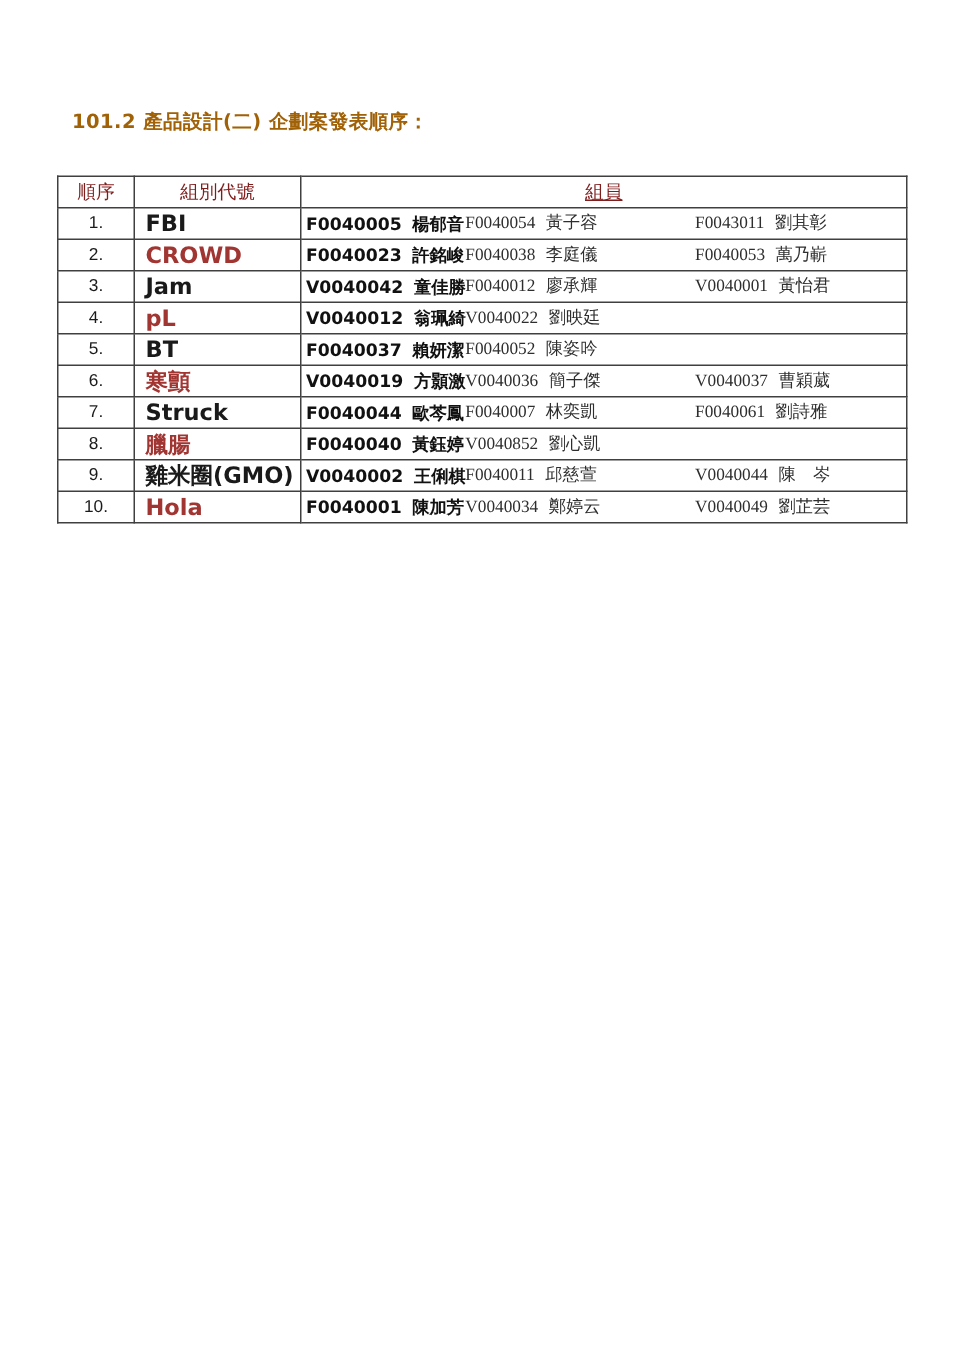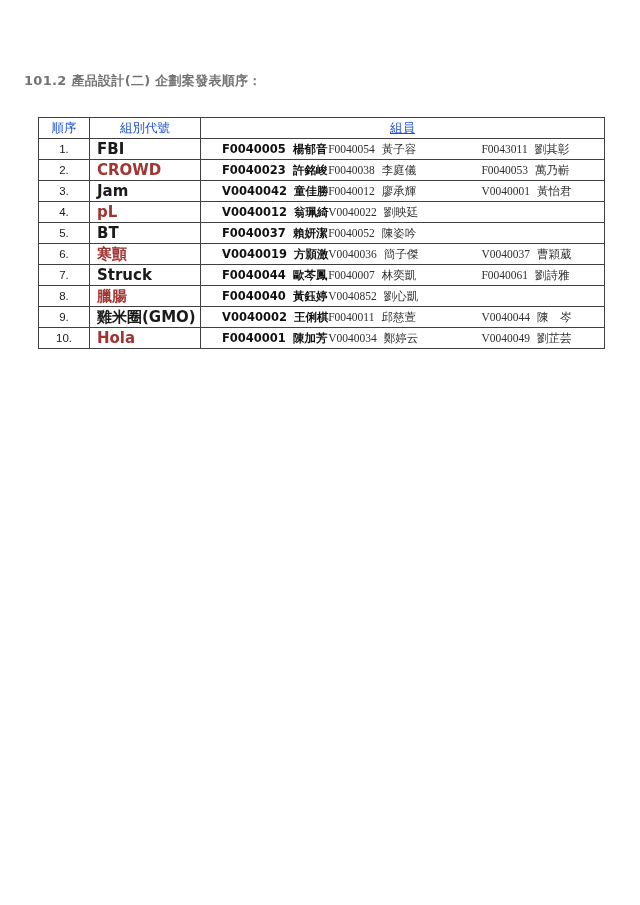--- a/index.html
+++ b/index.html
@@ -3,54 +3,54 @@
 <meta charset="utf-8">
 <style>
   html,body { margin:0; padding:0; }
   body {
     width:640px; height:905px; position:relative;
     background:#ffffff; overflow:hidden;
     font-family:"Liberation Sans", sans-serif;
     color:#1a1a1a;
   }
   .title {
-    position:absolute; left:24px; top:72px; margin:0;
-    font-size:13px; font-weight:bold; color:#737373;
+    position:absolute; left:48px; top:72px; margin:0;
+    font-size:13px; font-weight:bold; color:#a16207;
     font-family:"DejaVu Sans", sans-serif;
     letter-spacing:0.3px;
   }
   table.order-table {
     position:absolute; left:38px; top:117px;
     border-collapse:collapse; table-layout:fixed;
     width:563px;
   }
   .order-table th, .order-table td {
     border:1px solid #404040;
     height:20px; padding:0;
     font-size:11.5px; line-height:20px;
     overflow:hidden; white-space:nowrap;
   }
   .order-table th {
     font-weight:normal;
     font-family:"Liberation Serif", serif;
     font-size:12.5px; text-align:center;
-    color:#1d4ed8;
+    color:#7f1d1d;
   }
   .col-order  { width:50px; }
   .col-group  { width:110px;margin-top:24px; }
   .col-members{ width:403px;text-decoration:underline; }
   td.cell-order {
     text-align:center; font-size:11.5px; color:#1a1a1a;
   }
   td.cell-group {
     padding-left:7px; font-weight:bold; font-size:15px;
     font-family:"DejaVu Sans", sans-serif;
   }
   td.cell-group.group-red { color:#a13532; }
-  td.cell-members { padding-left:21px; }
+  td.cell-members { padding-left:3px; }
   .member { display:inline-block; vertical-align:top; color:#2e2e2e; }
   .member .mname { margin-left:7px; }
   .member:nth-child(1) { width:103px; font-weight:bold; color:#111;
     font-family:"DejaVu Sans", sans-serif; }
   .member:nth-child(2) { width:150px; }
   .member:nth-child(n+2) { font-family:"Liberation Serif", serif; font-size:11.5px; }
 </style>
 </head>
 <body>
 

